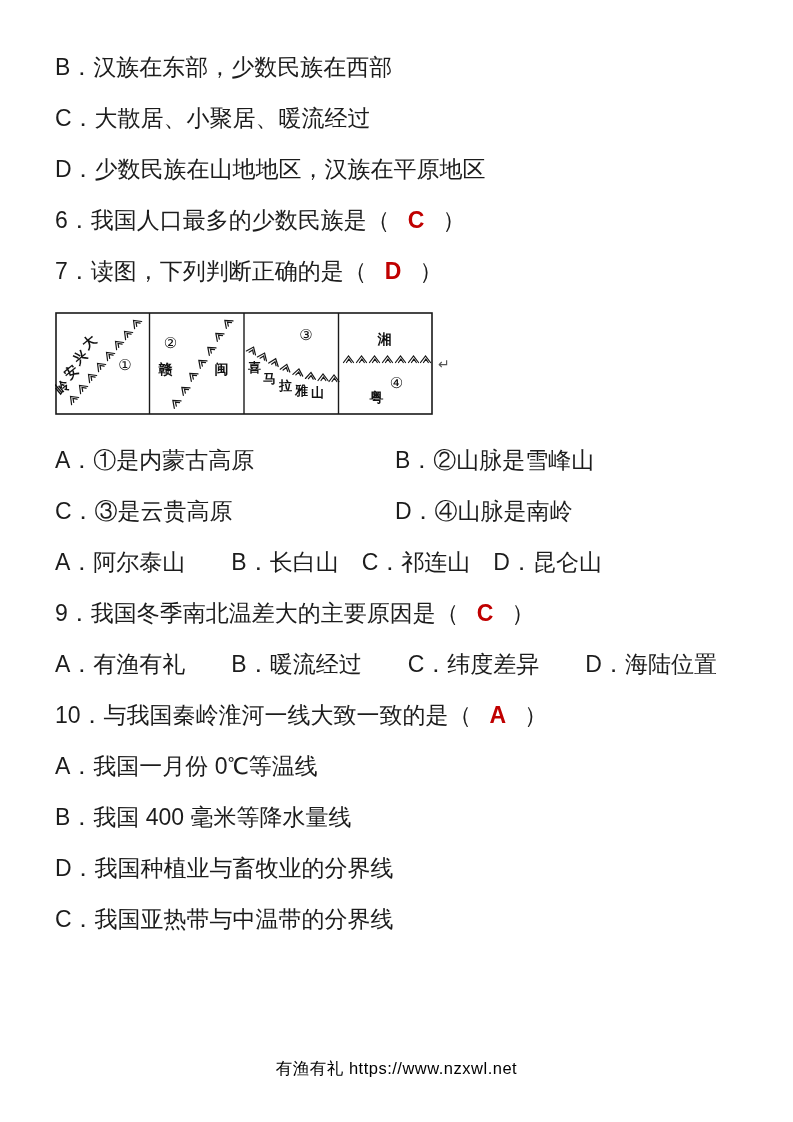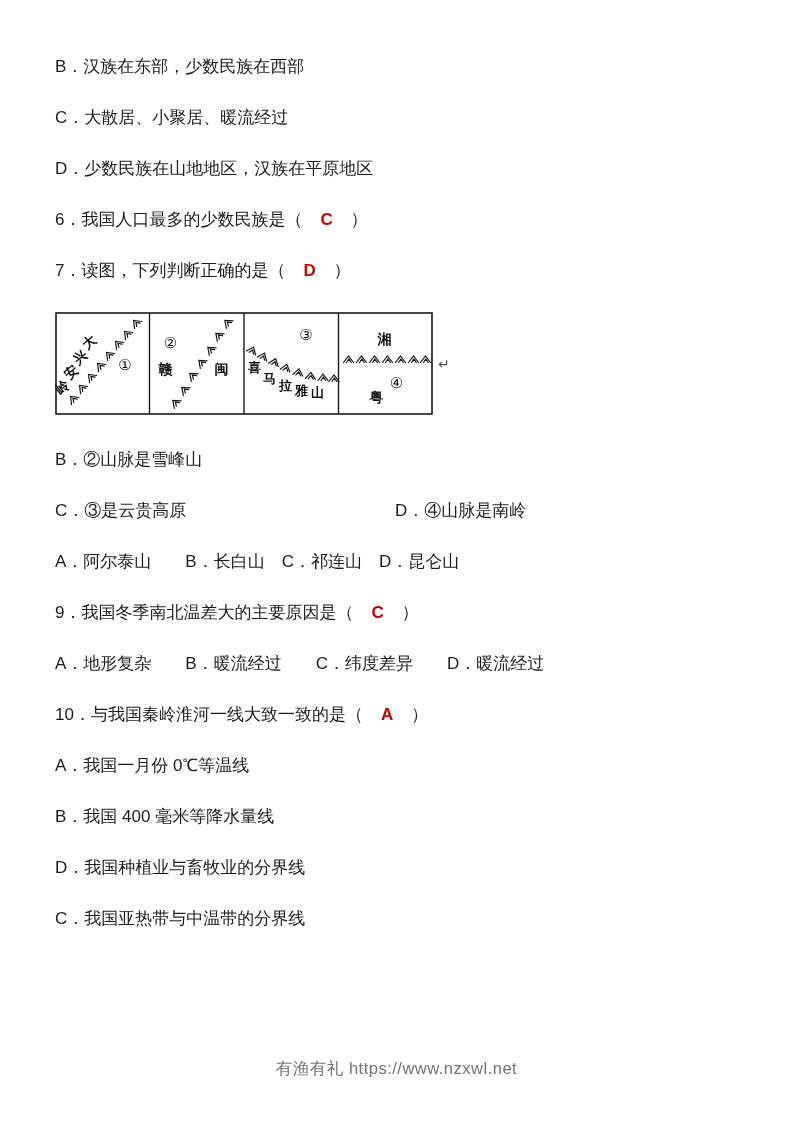--- a/index.html
+++ b/index.html
@@ -9,21 +9,21 @@
     font-family: "Liberation Sans", sans-serif;
     color: #1c1c1c;
     overflow: hidden;
   }
   .page {
     position: relative;
     width: 793px; height: 1122px;
     padding: 52px 38px 0 55px;
   }
   .line {
-    font-size: 17px;
+    font-size: 23px;
     line-height: 30px;
     margin-bottom: 21px;
     white-space: pre-wrap;
     color: #1c1c1c;
   }
   .answer {
     color: #c00000;
     font-weight: bold;
     margin: 0 18px;
   }
@@ -40,21 +40,21 @@
     color: #555;
     margin-left: 5px;
     align-self: center;
   }
   .footer {
     position: absolute;
     top: 1058px; left: 0;
     width: 793px;
     text-align: center;
     font-size: 16.5px;
-    color: #737373;
+    color: #000000;
     letter-spacing: 0.5px;
   }
   svg text { font-family: "Liberation Sans", sans-serif; fill: #111; }
 </style>
 </head>
 <body>
 
 <div class="page">
 
   <div class="line">B．汉族在东部，少数民族在西部</div>
@@ -128,31 +128,32 @@
         <use href="#mtn" transform="translate(82,44)"></use>
         <text x="46" y="32" font-size="14" font-weight="bold" text-anchor="middle">湘</text>
         <text x="58" y="76" font-size="15" text-anchor="middle">④</text>
         <text x="38" y="90" font-size="14" font-weight="bold" text-anchor="middle">粤</text>
       </g>
     </svg>
     <span class="return-mark">↵</span>
   </div>
 
   <div class="line two-col">
+    <span class="col-left">A．①是内蒙古高原</span>
     <span>B．②山脉是雪峰山</span>
   </div>
   <div class="line two-col">
     <span class="col-left">C．③是云贵高原</span>
     <span>D．④山脉是南岭</span>
   </div>
 
   <div class="line">A．阿尔泰山　　B．长白山　C．祁连山　D．昆仑山</div>
 
   <div class="line"><span>9．我国冬季南北温差大的主要原因是（</span><span class="answer">C</span><span>）</span></div>
-  <div class="line">A．地形复杂　　B．暖流经过　　C．纬度差异　　D．暖流经过</div>
+  <div class="line">A．有渔有礼　　B．暖流经过　　C．纬度差异　　D．海陆位置</div>
 
   <div class="line"><span>10．与我国秦岭淮河一线大致一致的是（</span><span class="answer">A</span><span>）</span></div>
   <div class="line">A．我国一月份 0℃等温线</div>
   <div class="line">B．我国 400 毫米等降水量线</div>
   <div class="line">D．我国种植业与畜牧业的分界线</div>
   <div class="line">C．我国亚热带与中温带的分界线</div>
 
   <div class="footer">有渔有礼 https://www.nzxwl.net</div>
 </div>
 

